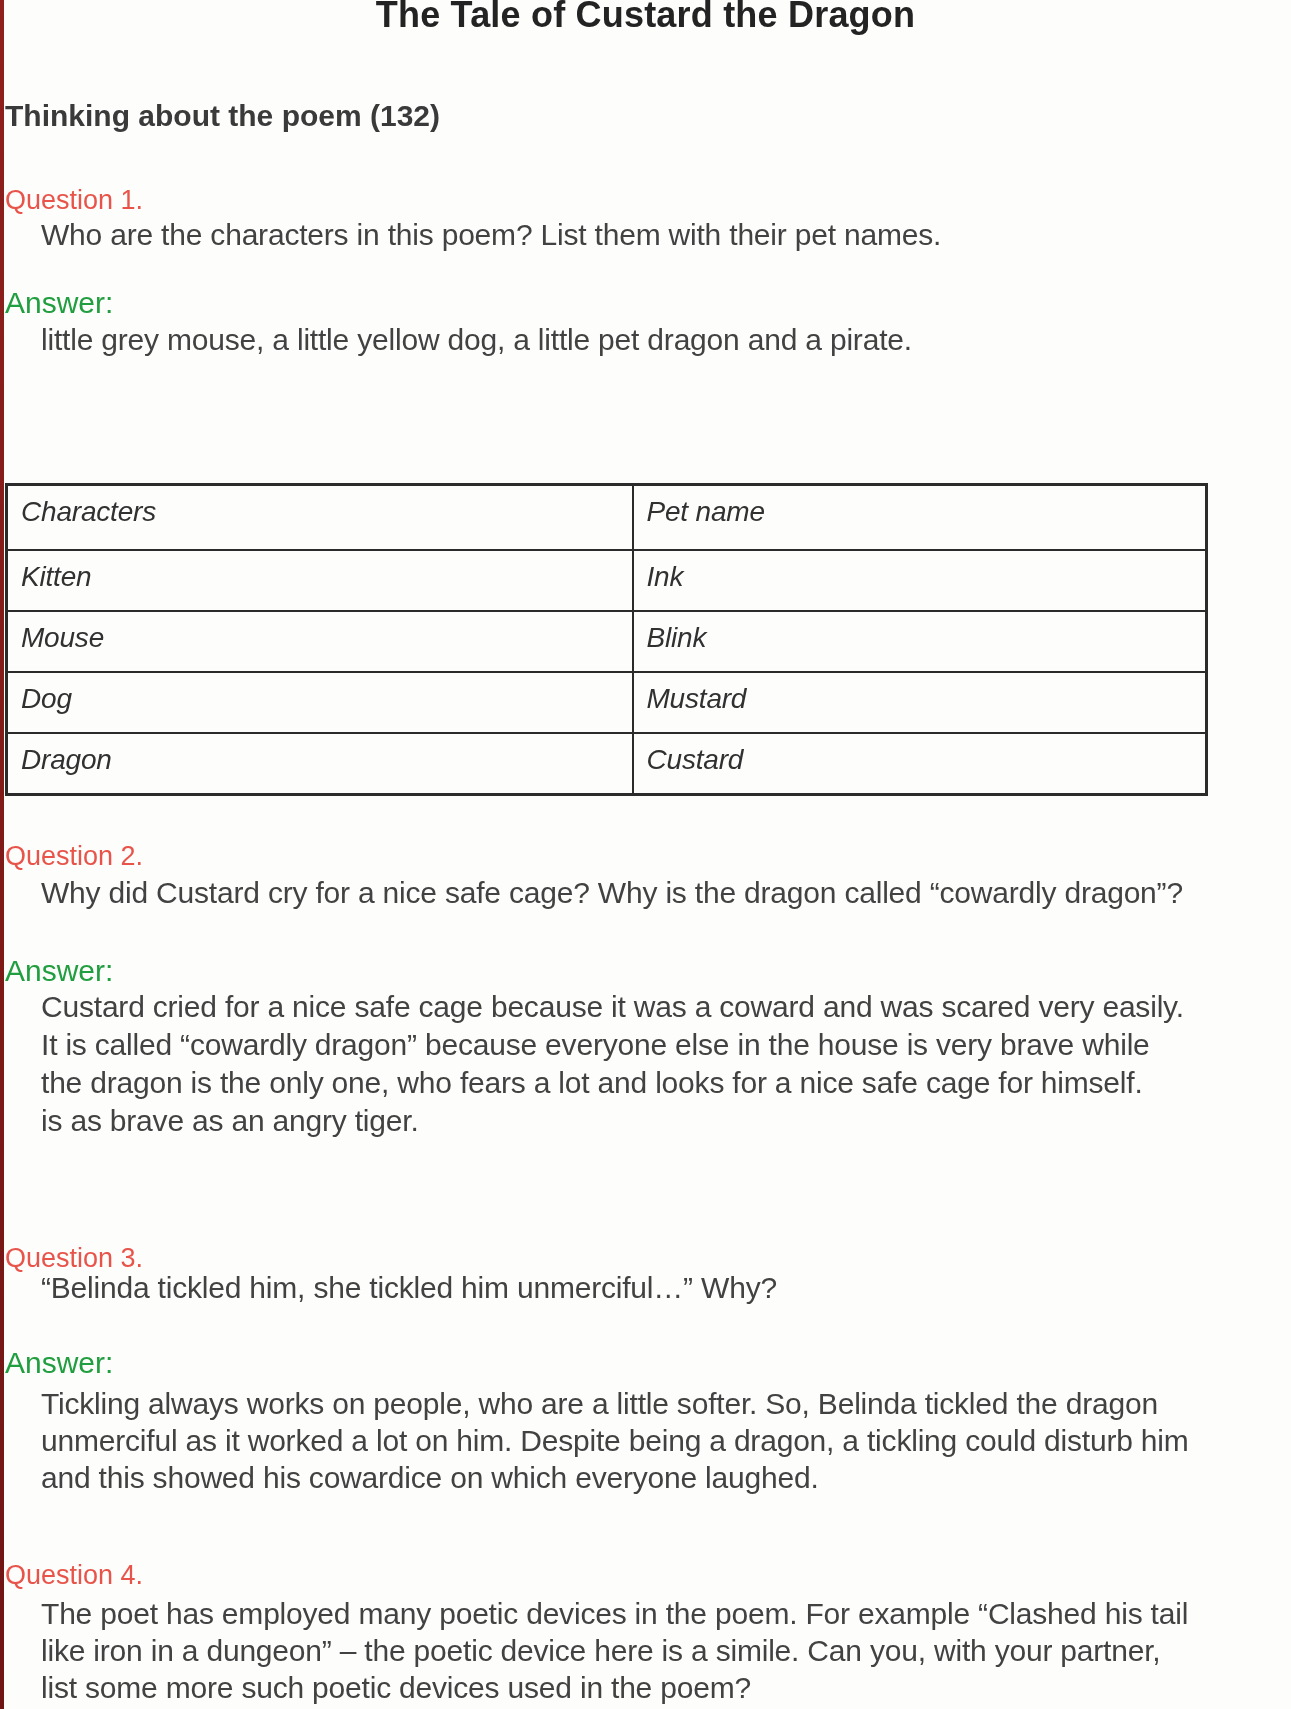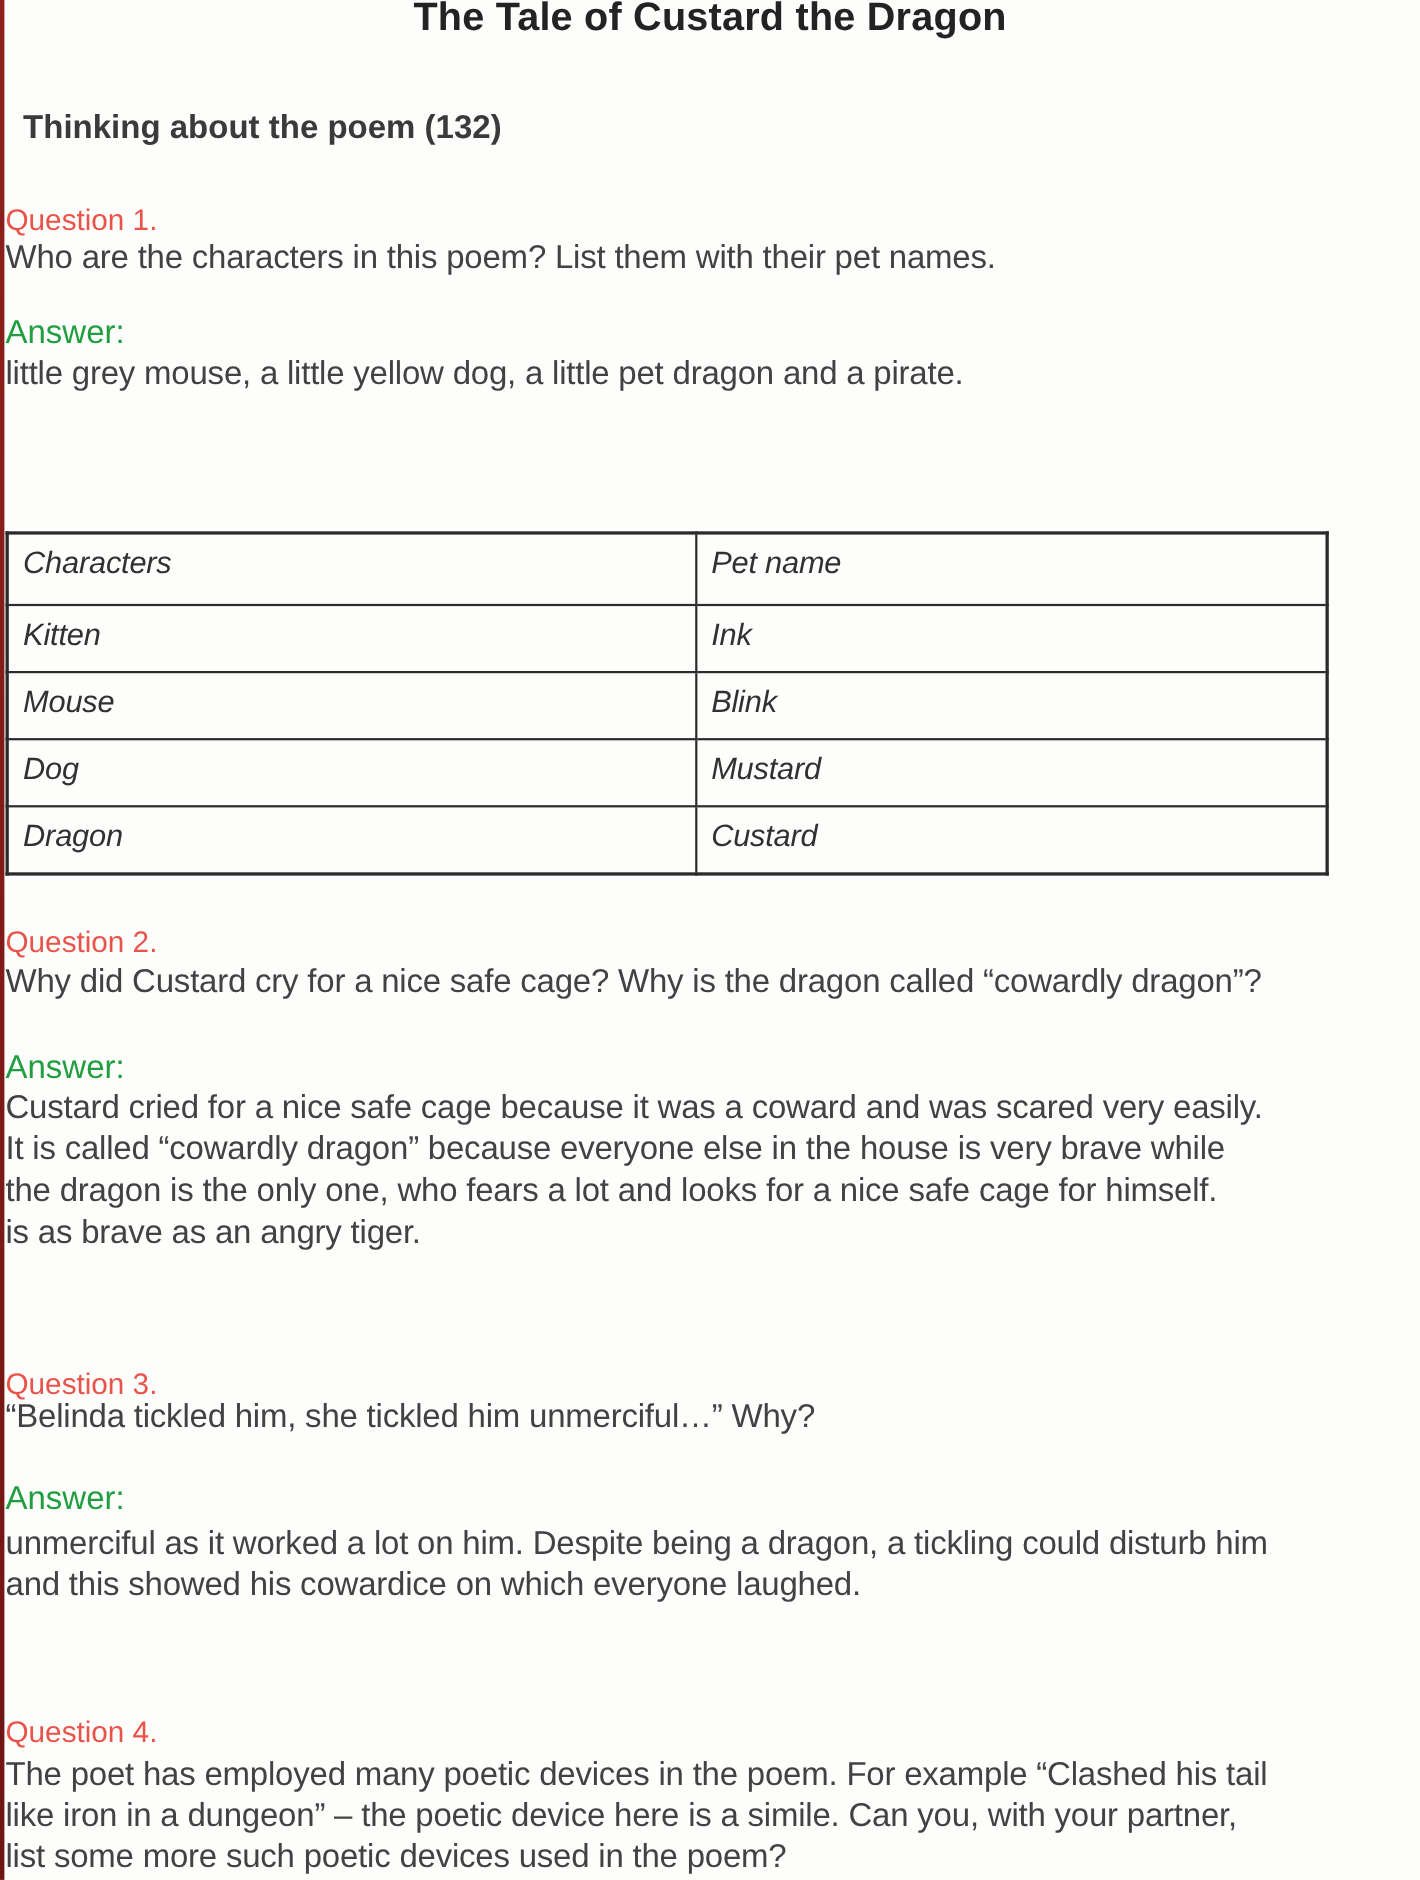--- a/index.html
+++ b/index.html
@@ -17,32 +17,31 @@
   }
   .blk { position: absolute; left: 5px; white-space: nowrap; }
   .title {
     left: 0; width: 1291px; text-align: center;
     font-weight: 700; font-size: 36px; line-height: 46px;
     color: var(--title-text, #232323); letter-spacing: 0.2px;
   }
   .subtitle {
     font-weight: 700; font-size: 30px; line-height: 37px;
     color: var(--heading-text, #3a3a3a);
-    margin-left: 16px;
   }
   .qlabel {
     font-weight: 400; font-size: 27px; line-height: 37px;
     color: var(--question-red, #e8544a);
   }
   .alabel {
     font-weight: 400; font-size: 30px; line-height: 37px;
     color: var(--answer-green, #219e3f);
   }
   .text { font-size: 30px; color: var(--body-text, #424242); letter-spacing: -0.2px; }
-  .text .line { line-height: 37px; }
+  .text .line { line-height: 37px; margin-left: 36px; }
   .text.wide .line { line-height: 38px; }
   table.chars {
     border-collapse: collapse; table-layout: fixed;
     width: 1200px; border: 3px solid var(--table-border, #2b2b2b);
   }
   table.chars td {
     border: 2px solid var(--table-border, #2b2b2b);
     font-size: 28px; color: #313131;
     vertical-align: top; padding: 10px 8px 0 13px;
     height: 49px; letter-spacing: -0.2px; font-style: italic;
@@ -109,20 +108,21 @@
   <div class="line">the dragon is the only one, who fears a lot and looks for a nice safe cage for himself.</div>
   <div class="line">is as brave as an angry tiger.</div>
 </div>
 
 <div class="blk qlabel" style="top:1240px">Question 3.</div>
 <div class="blk text" style="top:1269px">
   <div class="line">“Belinda tickled him, she tickled him unmerciful…” Why?</div>
 </div>
 <div class="blk alabel" style="top:1344px">Answer:</div>
 <div class="blk text" style="top:1385px">
+  <div class="line">Tickling always works on people, who are a little softer. So, Belinda tickled the dragon</div>
   <div class="line">unmerciful as it worked a lot on him. Despite being a dragon, a tickling could disturb him</div>
   <div class="line">and this showed his cowardice on which everyone laughed.</div>
 </div>
 
 <div class="blk qlabel" style="top:1557px">Question 4.</div>
 <div class="blk text" style="top:1595px">
   <div class="line">The poet has employed many poetic devices in the poem. For example “Clashed his tail</div>
   <div class="line">like iron in a dungeon” – the poetic device here is a simile. Can you, with your partner,</div>
   <div class="line">list some more such poetic devices used in the poem?</div>
 </div>

